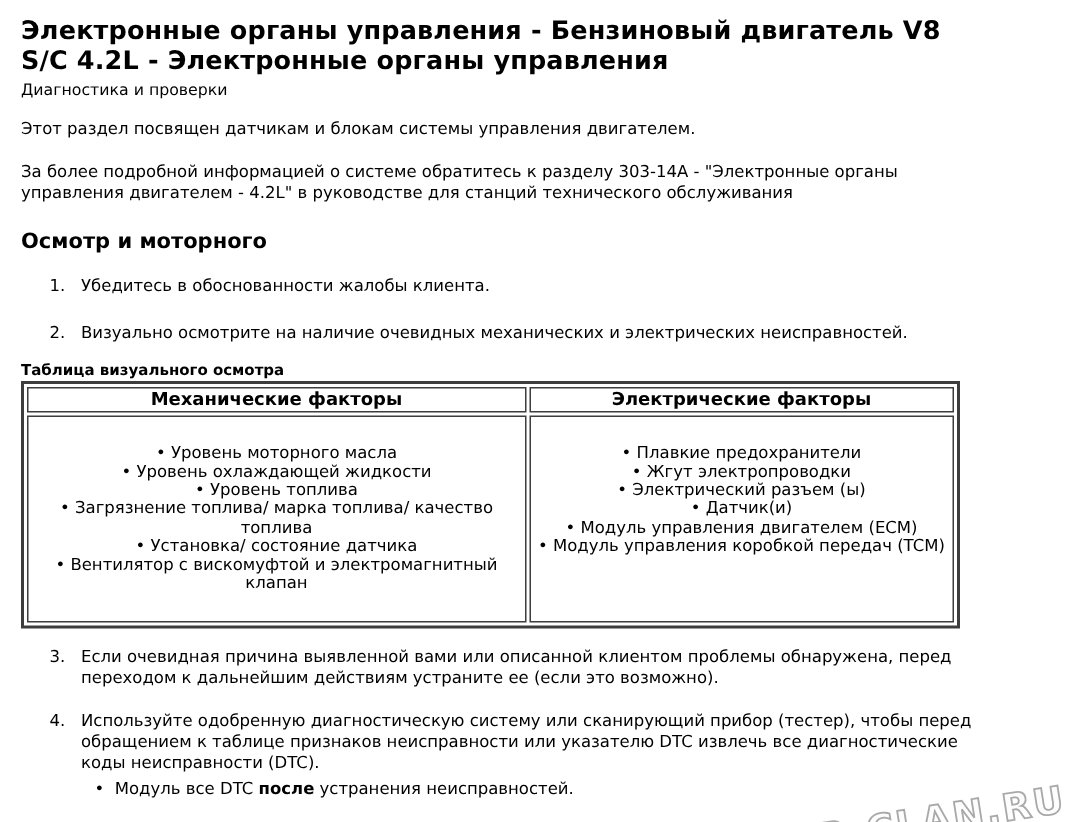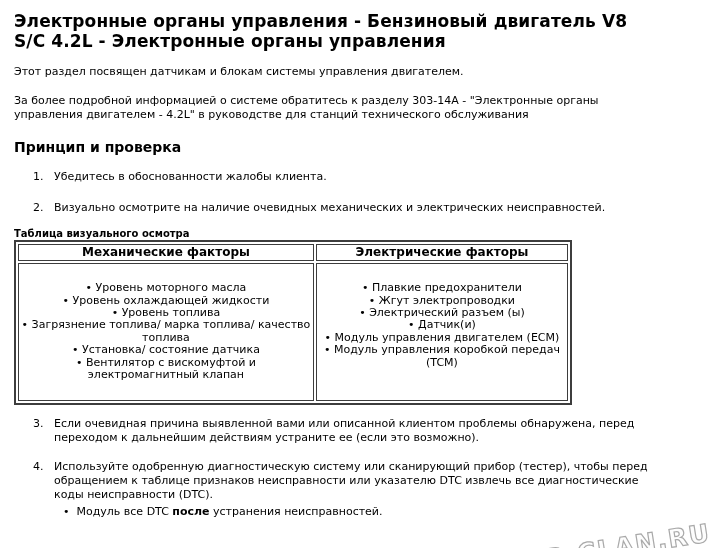--- a/index.html
+++ b/index.html
@@ -55,21 +55,21 @@
 
   .table-caption {
     font-weight: bold;
     font-size: 10px;
     margin-top: 13px;
   }
   table.inspection-table {
     border-collapse: separate;
     border-spacing: 2px;
     border: 2px solid #3d3d3d;
-    width: 558px;
+    width: 626px;
     margin-top: 1px;
     table-layout: fixed;
   }
   table.inspection-table th, table.inspection-table td {
     border: 1px solid #3d3d3d;
   }
   table.inspection-table th {
     font-size: 12px;
     font-weight: bold;
     text-align: center;
@@ -113,25 +113,26 @@
     white-space: nowrap;
   }
 </style>
 </head>
 <body>
 
 <div class="page">
 
 
   <h1 class="doc-title">Электронные органы управления - Бензиновый двигатель V8 S/C 4.2L - Электронные органы управления</h1>
+  <div class="subtitle">Диагностика и проверки</div>
 
   <p class="body-text">Этот раздел посвящен датчикам и блокам системы управления двигателем.</p>
   <p class="body-text second">За более подробной информацией о системе обратитесь к разделу 303-14A - "Электронные органы управления двигателем - 4.2L" в руководстве для станций технического обслуживания</p>
 
-  <h2 class="section-heading">Принцип и проверка</h2>
+  <h2 class="section-heading">Осмотр и моторного</h2>
 
   <ol class="steps">
     <li class="step">
       <span class="step-num">1.</span>
       <span class="step-body">Убедитесь в обоснованности жалобы клиента.</span>
     </li>
     <li class="step">
       <span class="step-num">2.</span>
       <span class="step-body">Визуально осмотрите на наличие очевидных механических и электрических неисправностей.</span>
     </li>

